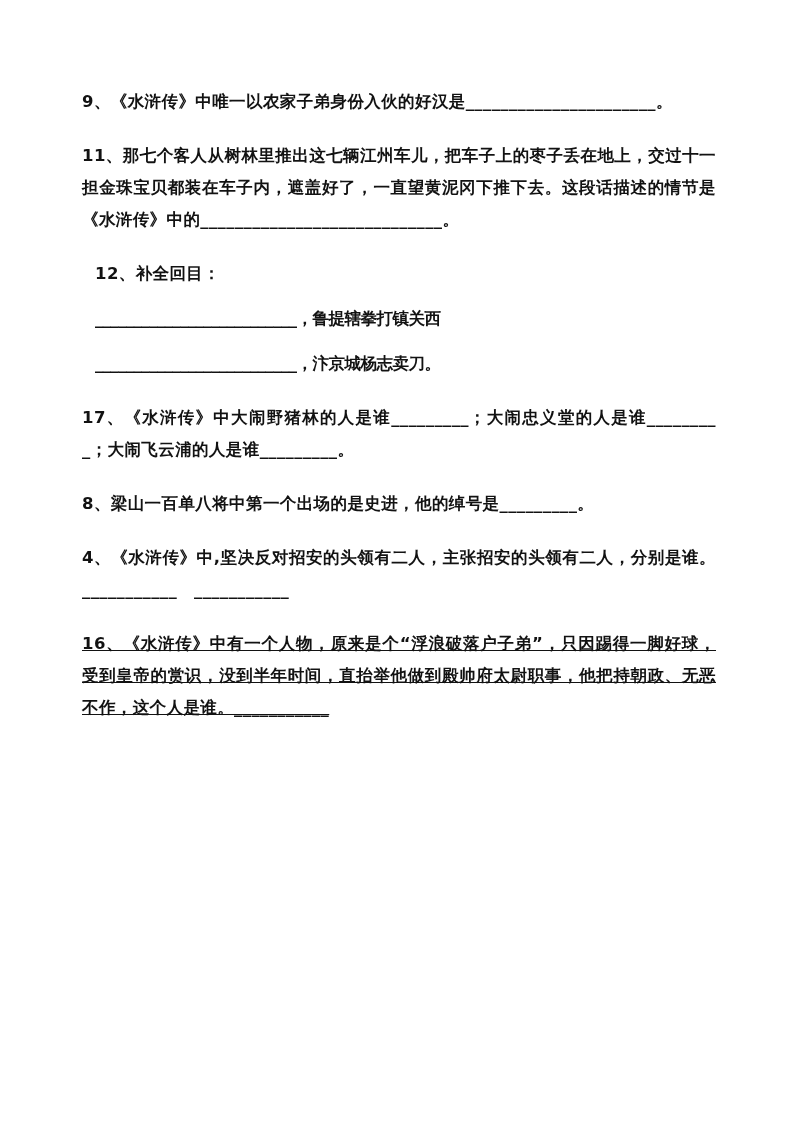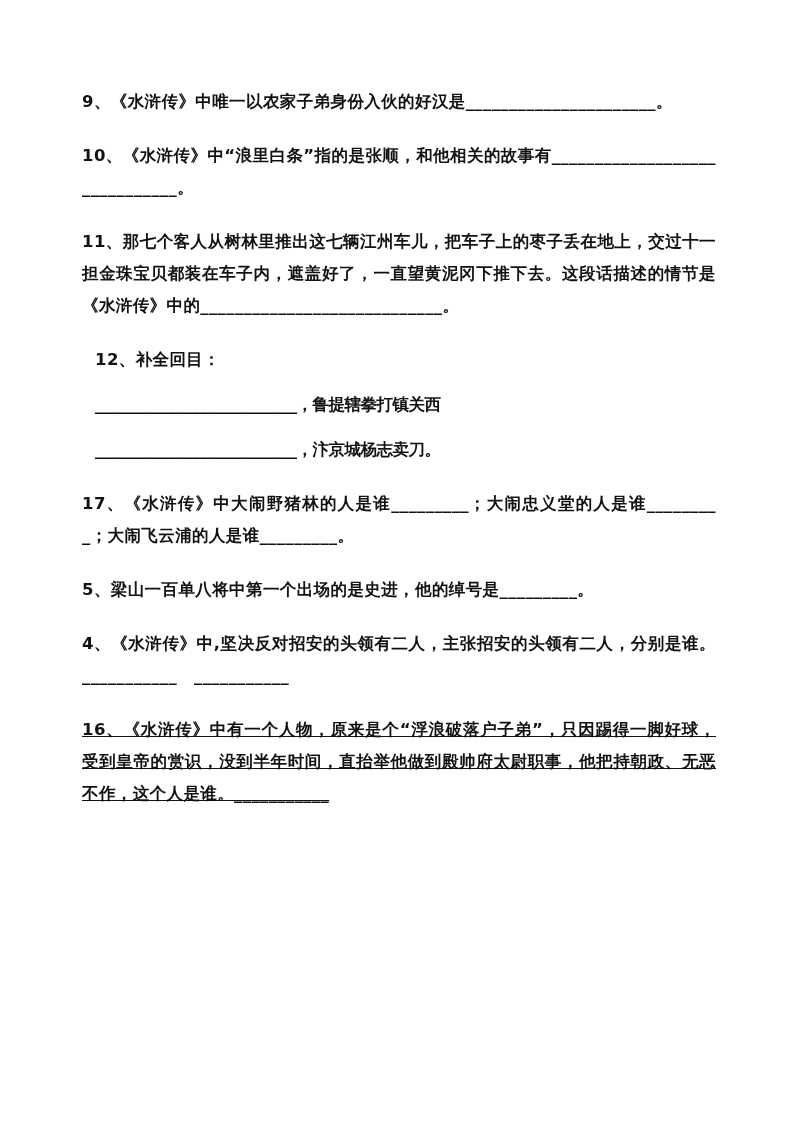--- a/index.html
+++ b/index.html
@@ -48,32 +48,31 @@
   }
 </style>
 </head>
 <body>
 
 <div class="page">
   <div class="doc-body">
 
     <p class="q">9、《水浒传》中唯一以农家子弟身份入伙的好汉是______________________。</p>
 
-    <p class="q">10、《水浒传》中“浪里白条”指的是张顺，和他相关的故事有______________________________。</p>
 
     <p class="q">11、那七个客人从树林里推出这七辆江州车儿，把车子上的枣子丢在地上，交过十一担金珠宝贝都装在车子内，遮盖好了，一直望黄泥冈下推下去。这段话描述的情节是《水浒传》中的____________________________。</p>
 
     <div class="q">
       <span class="sub">12、补全回目：</span>
       <span class="sub fill">__________________________，鲁提辖拳打镇关西</span>
       <span class="sub fill">__________________________，汴京城杨志卖刀。</span>
     </div>
 
     <p class="q">17、《水浒传》中大闹野猪林的人是谁_________；大闹忠义堂的人是谁_________；大闹飞云浦的人是谁_________。</p>
 
-    <p class="q">5、梁山一百单八将中第一个出场的是史进，他的绰号是_________。</p>
+    <p class="q">8、梁山一百单八将中第一个出场的是史进，他的绰号是_________。</p>
 
     <p class="q">4、《水浒传》中,坚决反对招安的头领有二人，主张招安的头领有二人，分别是谁。___________　___________</p>
 
     <p class="q">16、《水浒传》中有一个人物，原来是个“浮浪破落户子弟”，只因踢得一脚好球，受到皇帝的赏识，没到半年时间，直抬举他做到殿帅府太尉职事，他把持朝政、无恶不作，这个人是谁。___________</p>
 
   </div>
 </div>
 
 </body></html>

